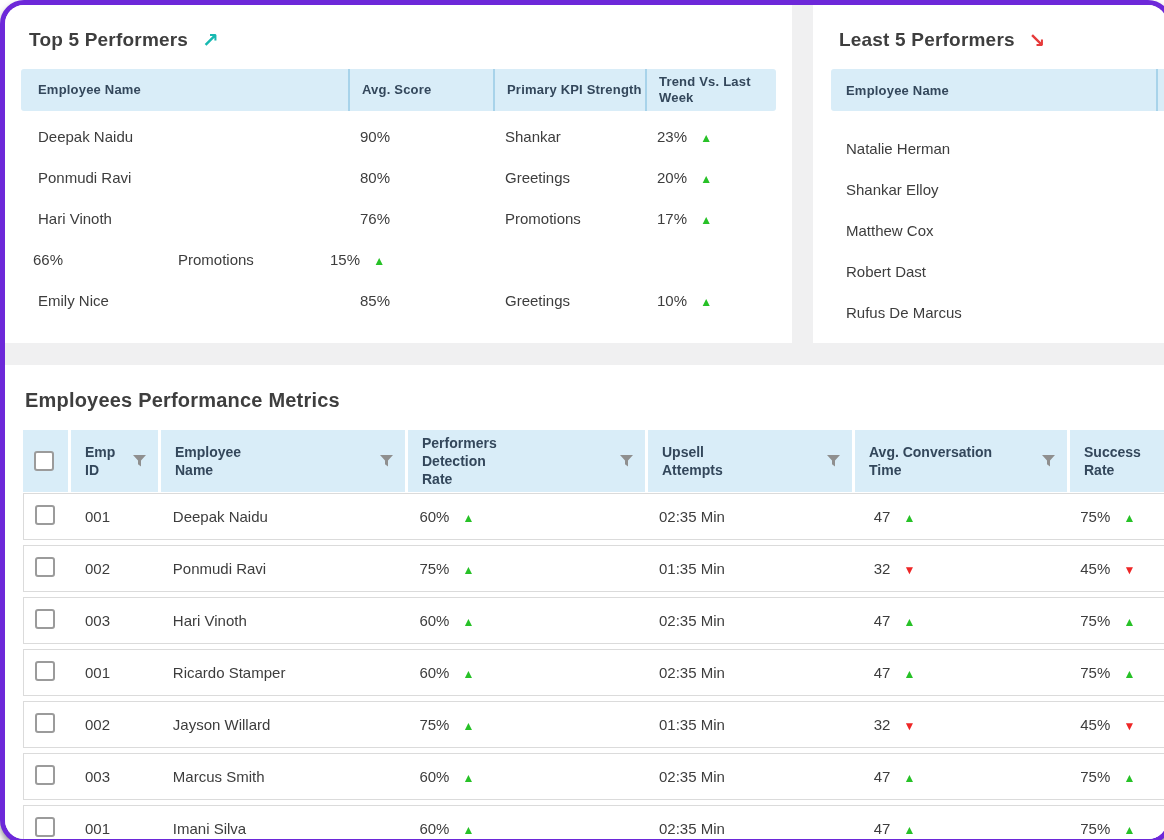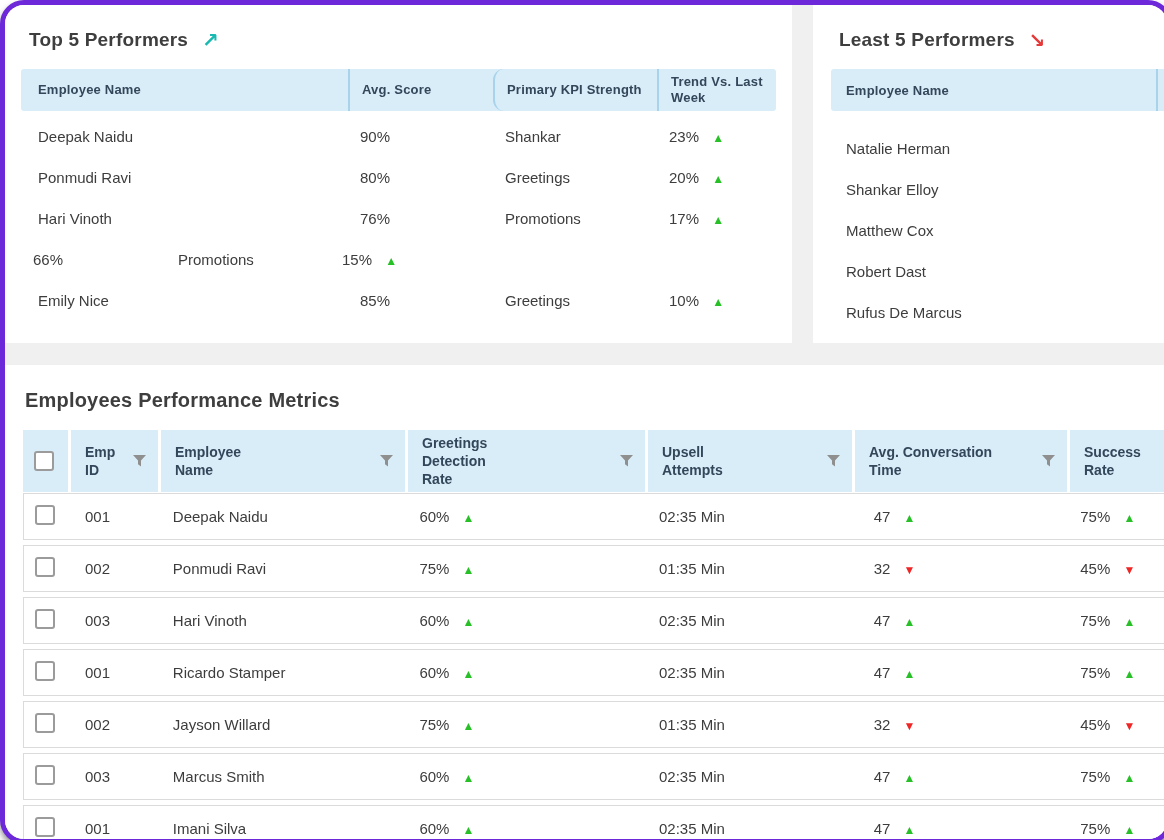--- a/index.html
+++ b/index.html
@@ -46,21 +46,21 @@
     display: flex; align-items: center;
     background: #d9edf8; height: 42px;
     border-radius: 3px;
     color: #33475b; font-size: 13px; font-weight: bold;
     line-height: 1.25; letter-spacing: .2px;
   }
   .t5-hcell { box-sizing: border-box; padding-left: 12px; }
   .t5-hcell.sep { border-left: 2px solid #a8d3ea; height: 42px; display: flex; align-items: center; }
   .c1-name   { width: 327px; padding-left: 17px !important; }
   .c1-score  { width: 145px; }
-  .c1-kpi    { width: 164px; border-radius: 11px; }
+  .c1-kpi    { width: 152px; }
   .c1-trend  { width: 115px; }
   .t5-body { padding-top: 5px; }
   .t5-row { display: flex; align-items: center; height: 41px; font-size: 15px; color: #3d3d3d; }
   .t5-cell { box-sizing: border-box; padding-left: 12px; }
   .t5-cell.c1-name { padding-left: 17px !important; }
   
   .l5-header {
     display: flex; align-items: center;
     background: #d9edf8; height: 42px; width: 420px;
     border-radius: 3px;
@@ -248,21 +248,21 @@
               <path d="M0 0 H13 L8 5.4 V11.5 L5 9.3 V5.4 Z" fill="#8f8f8f"></path>
             </svg>
         </div>
         <div class="m-hcell mc-name sep">
           <span class="hdr-label">Employee Name</span>
           <svg class="funnel-icon" width="13" height="12" viewBox="0 0 13 12">
               <path d="M0 0 H13 L8 5.4 V11.5 L5 9.3 V5.4 Z" fill="#8f8f8f"></path>
             </svg>
         </div>
         <div class="m-hcell mc-greet sep">
-          <span class="hdr-label">Greetings Detection Rate</span>
+          <span class="hdr-label">Performers Detection Rate</span>
           <svg class="funnel-icon" width="13" height="12" viewBox="0 0 13 12">
               <path d="M0 0 H13 L8 5.4 V11.5 L5 9.3 V5.4 Z" fill="#8f8f8f"></path>
             </svg>
         </div>
         <div class="m-hcell mc-upsell sep">
           <span class="hdr-label">Upsell Attempts</span>
           <svg class="funnel-icon" width="13" height="12" viewBox="0 0 13 12">
               <path d="M0 0 H13 L8 5.4 V11.5 L5 9.3 V5.4 Z" fill="#8f8f8f"></path>
             </svg>
         </div>

